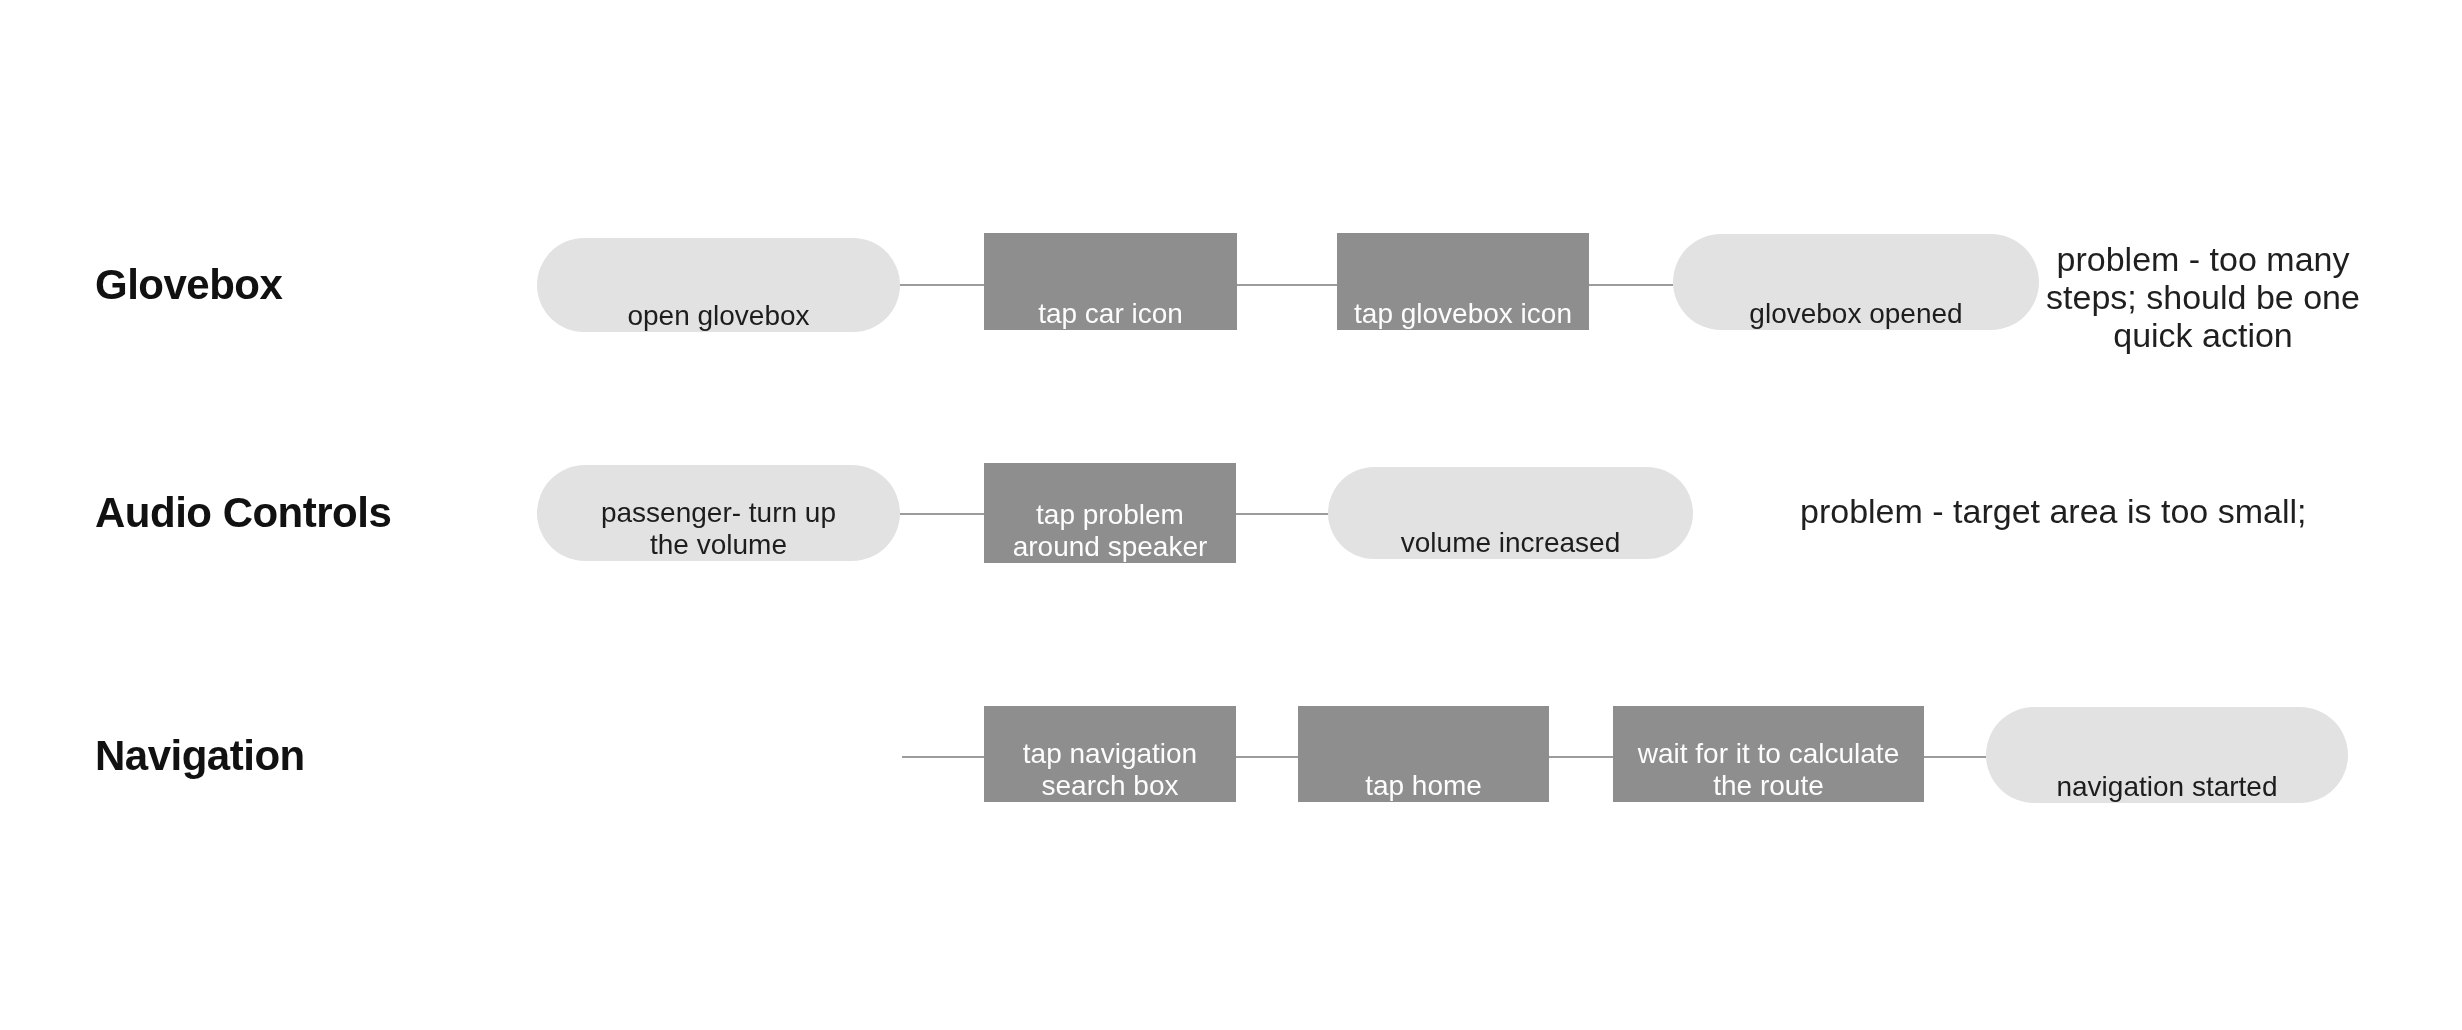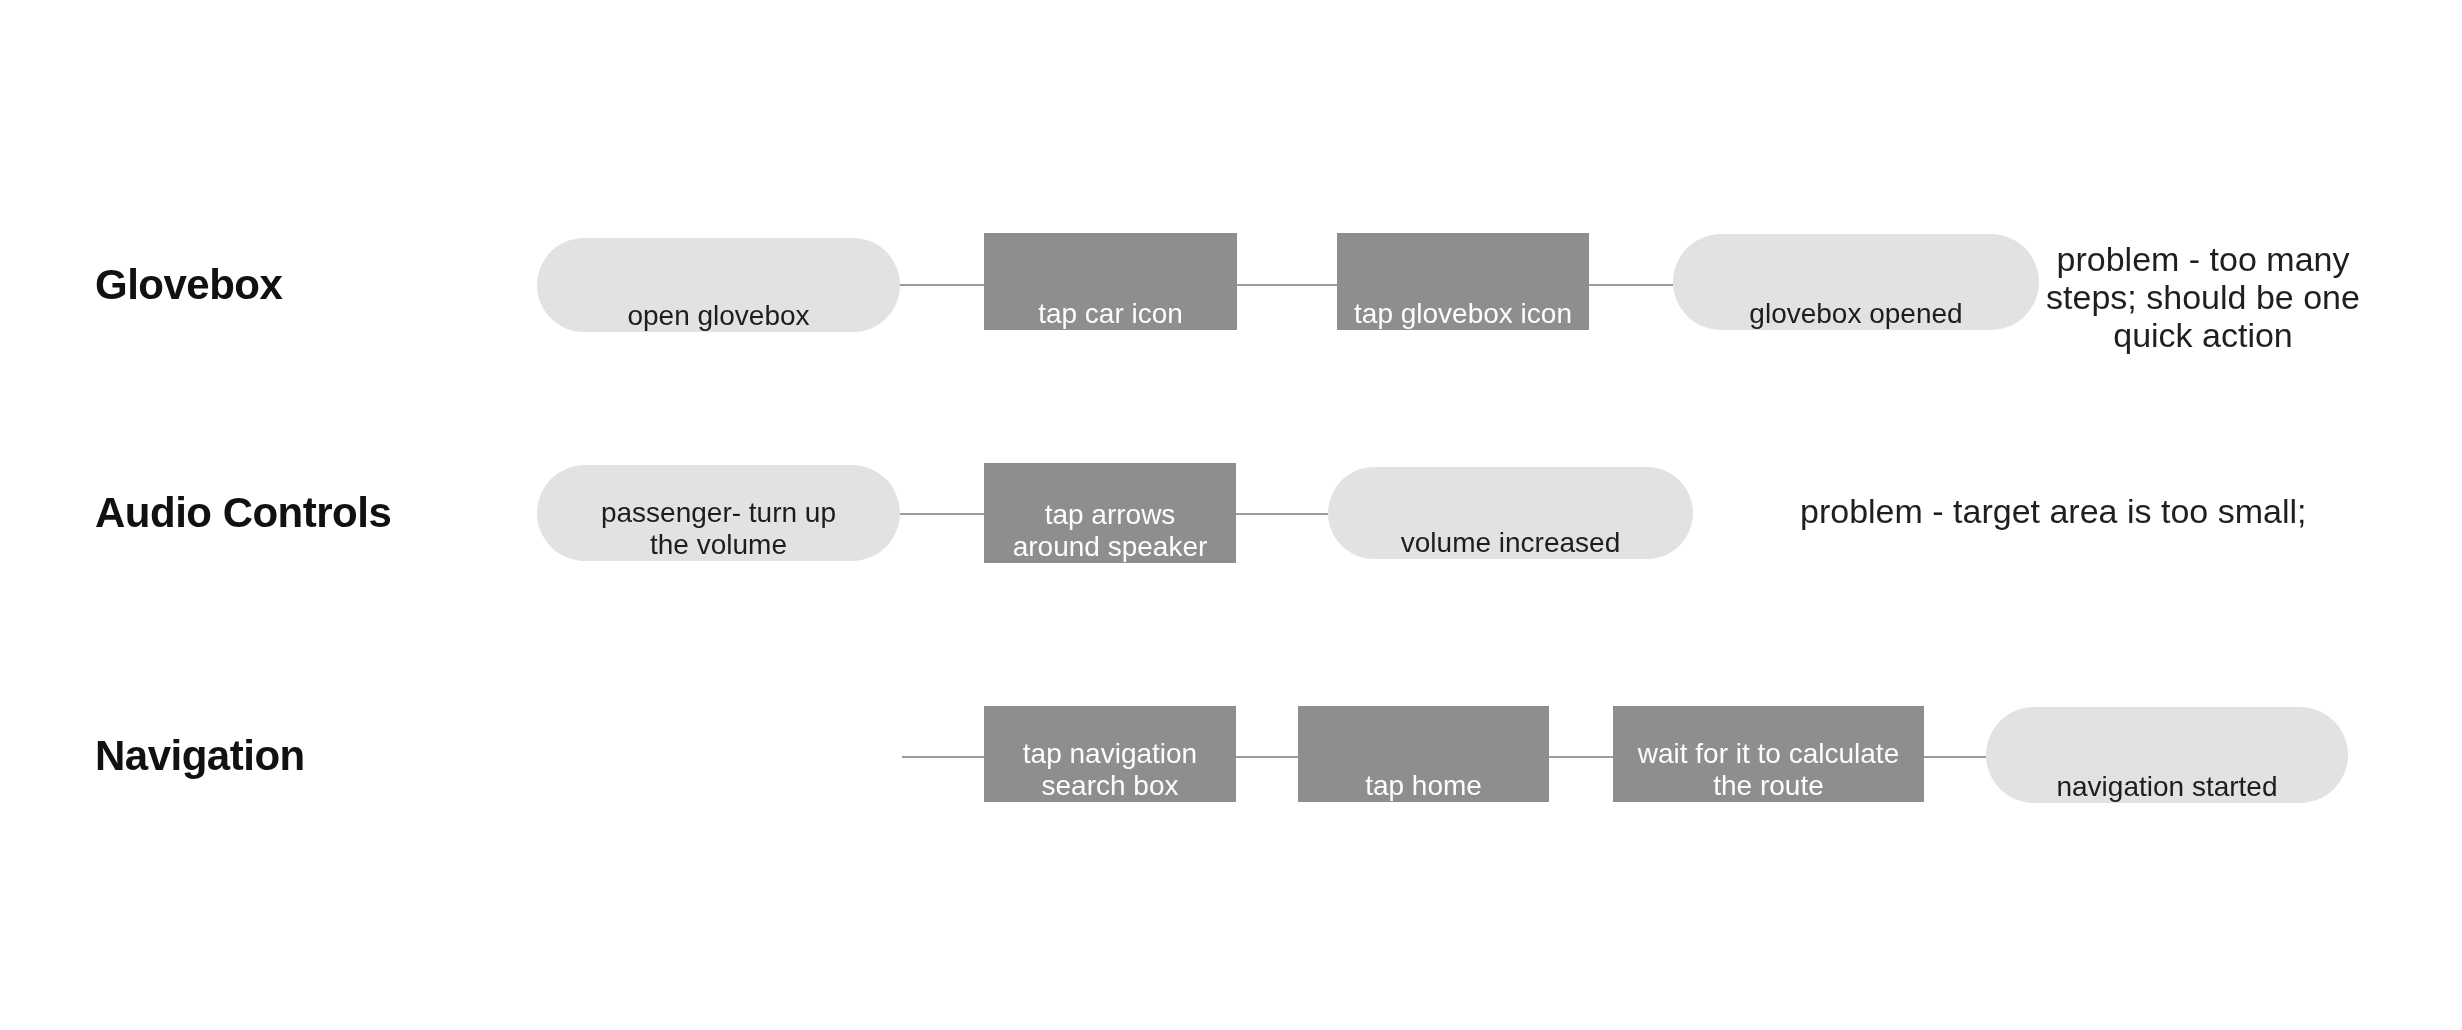--- a/index.html
+++ b/index.html
@@ -102,21 +102,21 @@
   </div>
 
   <div class="connector" style="left:900px;top:513px;width:84px"></div>
   <div class="connector" style="left:1236px;top:513px;width:92px"></div>
 
   <div class="node pill" style="left:537px;top:465px;width:363px;height:96px">
     <div>passenger- turn up</div>
     <div>the volume</div>
   </div>
   <div class="node step" style="left:984px;top:463px;width:252px;height:100px">
-    <div>tap arrows</div>
+    <div>tap problem</div>
     <div>around speaker</div>
   </div>
   <div class="node pill" style="left:1328px;top:467px;width:365px;height:92px">
     <div>volume increased</div>
   </div>
 
   <div class="annotation" style="left:1800px;top:492px;width:460px">
     <div>problem - target area is too small;</div>
   </div>
 

